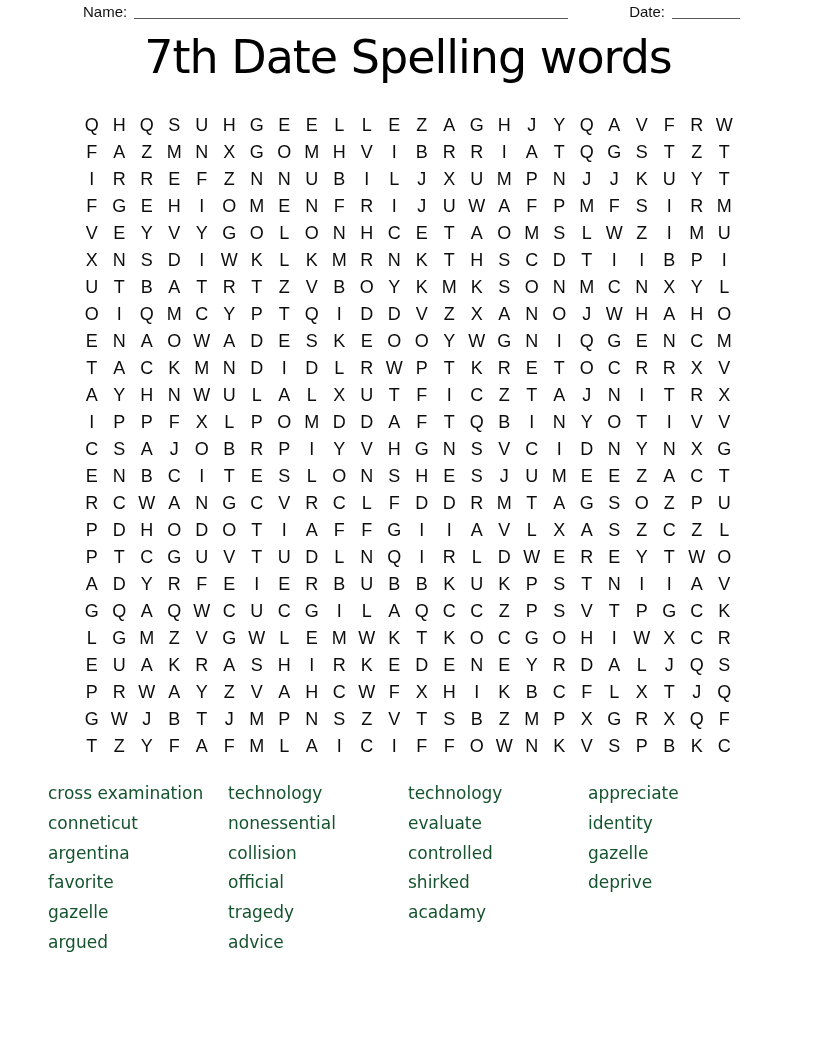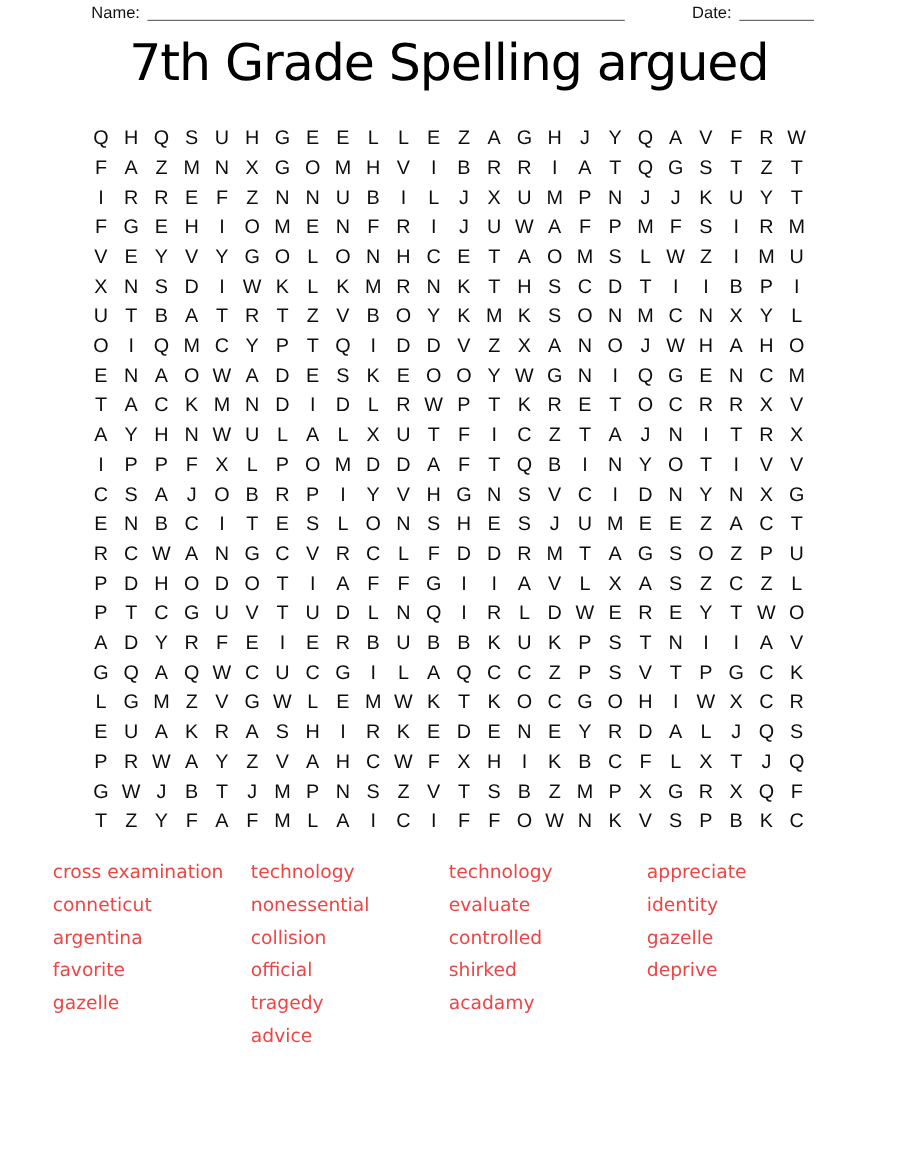--- a/index.html
+++ b/index.html
@@ -71,35 +71,35 @@
     top: 779px; left: 48px;
     display: grid;
     grid-template-columns: repeat(4, 180px);
     align-items: start;
   }
   .word-col { display: block; }
   .word {
     font-family: "DejaVu Sans", sans-serif;
     font-size: 17px;
     line-height: 29.8px;
-    color: #ef4444;
+    color: #14532d;
     white-space: nowrap;
   }
 </style>
 </head>
 <body>
 
 <div class="header">
   <span class="hdr-label">Name:</span>
   <span class="blank-line name-line"></span>
   <span class="hdr-label">Date:</span>
   <span class="blank-line date-line"></span>
 </div>
 
-<h1 class="title">7th Grade Spelling argued</h1>
+<h1 class="title">7th Date Spelling words</h1>
 
 <div class="grid" id="letter-grid">
     <span class="cell">Q</span>
     <span class="cell">H</span>
     <span class="cell">Q</span>
     <span class="cell">S</span>
     <span class="cell">U</span>
     <span class="cell">H</span>
     <span class="cell">G</span>
     <span class="cell">E</span>
@@ -673,20 +673,21 @@
     <span class="cell">C</span>
   </div>
 
 <div class="words" id="word-list">
     <div class="word-col">
       <div class="word">cross examination</div>
       <div class="word">conneticut</div>
       <div class="word">argentina</div>
       <div class="word">favorite</div>
       <div class="word">gazelle</div>
+      <div class="word">argued</div>
     </div>
     <div class="word-col">
       <div class="word">technology</div>
       <div class="word">nonessential</div>
       <div class="word">collision</div>
       <div class="word">official</div>
       <div class="word">tragedy</div>
       <div class="word">advice</div>
     </div>
     <div class="word-col">

